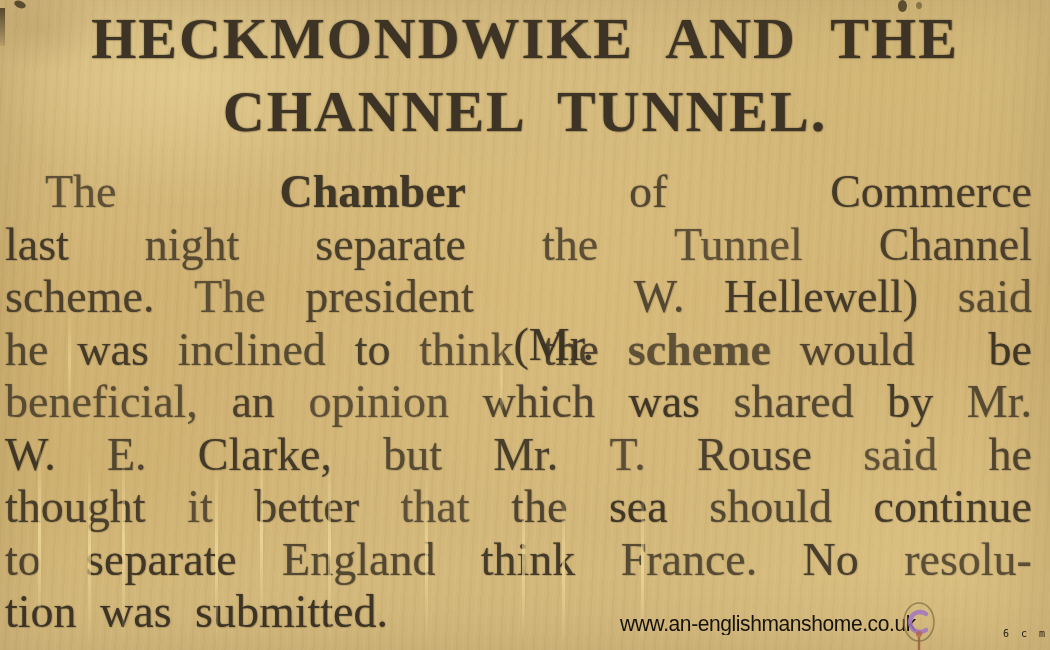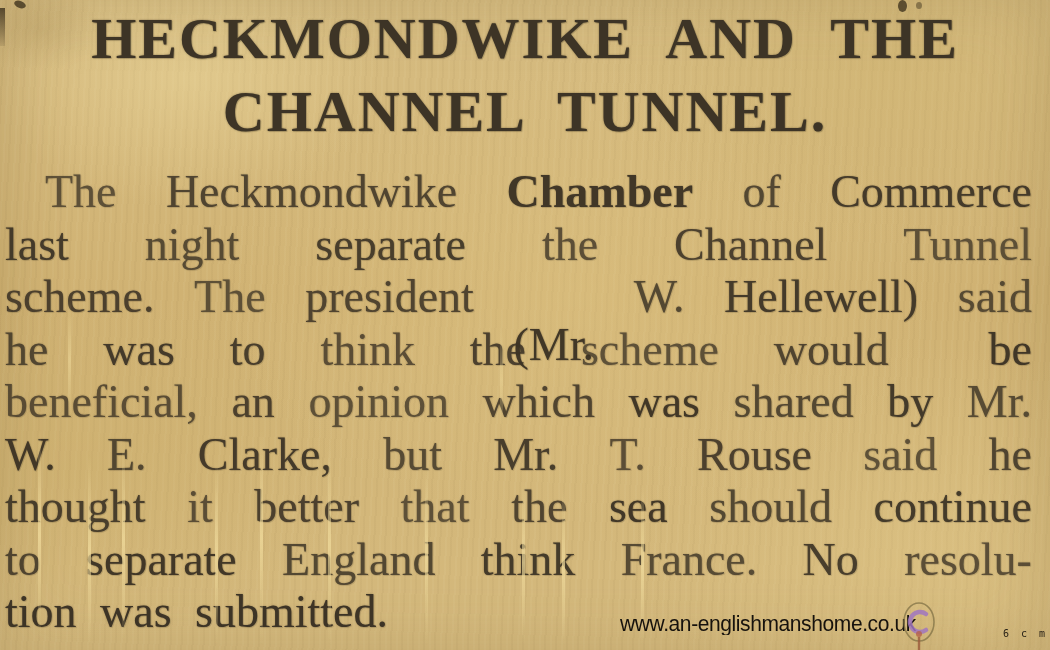--- a/index.html
+++ b/index.html
@@ -80,49 +80,49 @@
 <div class="stage">
 
   <div class="headline">
     <div class="hline">HECKMONDWIKE AND THE</div>
     <div class="hline">CHANNEL TUNNEL.</div>
   </div>
 
   <div class="body">
       <div class="bline just indent">
         <span style="opacity: 0.78;">The</span>
-        <span style="opacity: 0.876;">Heckmondwike</span>
         <span style="opacity: 0.972; font-weight: bold;">Chamber</span>
         <span style="opacity: 0.852;">of</span>
         <span style="opacity: 0.948;">Commerce</span>
       </div>
       <div class="bline just">
         <span style="opacity: 0.948;">last</span>
         <span style="opacity: 0.828;">night</span>
         <span style="opacity: 0.924;">separate</span>
         <span style="opacity: 0.804;">the</span>
+        <span style="opacity: 0.78;">Tunnel</span>
         <span style="opacity: 0.9;">Channel</span>
-        <span style="opacity: 0.78;">Tunnel</span>
       </div>
       <div class="bline just">
         <span style="opacity: 0.9;">scheme.</span>
         <span style="opacity: 0.78;">The</span>
         <span style="opacity: 0.876;">president</span>
         <span style="opacity: 0.972; margin-top: 48px;">(Mr.</span>
         <span style="opacity: 0.852;">W.</span>
         <span style="opacity: 0.948;">Hellewell)</span>
         <span style="opacity: 0.828;">said</span>
       </div>
       <div class="bline just">
         <span style="opacity: 0.852;">he</span>
         <span style="opacity: 0.948;">was</span>
+        <span style="opacity: 0.828;">inclined</span>
         <span style="opacity: 0.924;">to</span>
         <span style="opacity: 0.804;">think</span>
         <span style="opacity: 0.9;">the</span>
-        <span style="opacity: 0.78;">scheme</span>
+        <span style="opacity: 0.78; font-weight: bold;">scheme</span>
         <span style="opacity: 0.876;">would</span>
         <span style="opacity: 0.972; margin-left: 45px;">be</span>
       </div>
       <div class="bline just">
         <span style="opacity: 0.804;">beneficial,</span>
         <span style="opacity: 0.9;">an</span>
         <span style="opacity: 0.78;">opinion</span>
         <span style="opacity: 0.876;">which</span>
         <span style="opacity: 0.972;">was</span>
         <span style="opacity: 0.852;">shared</span>

